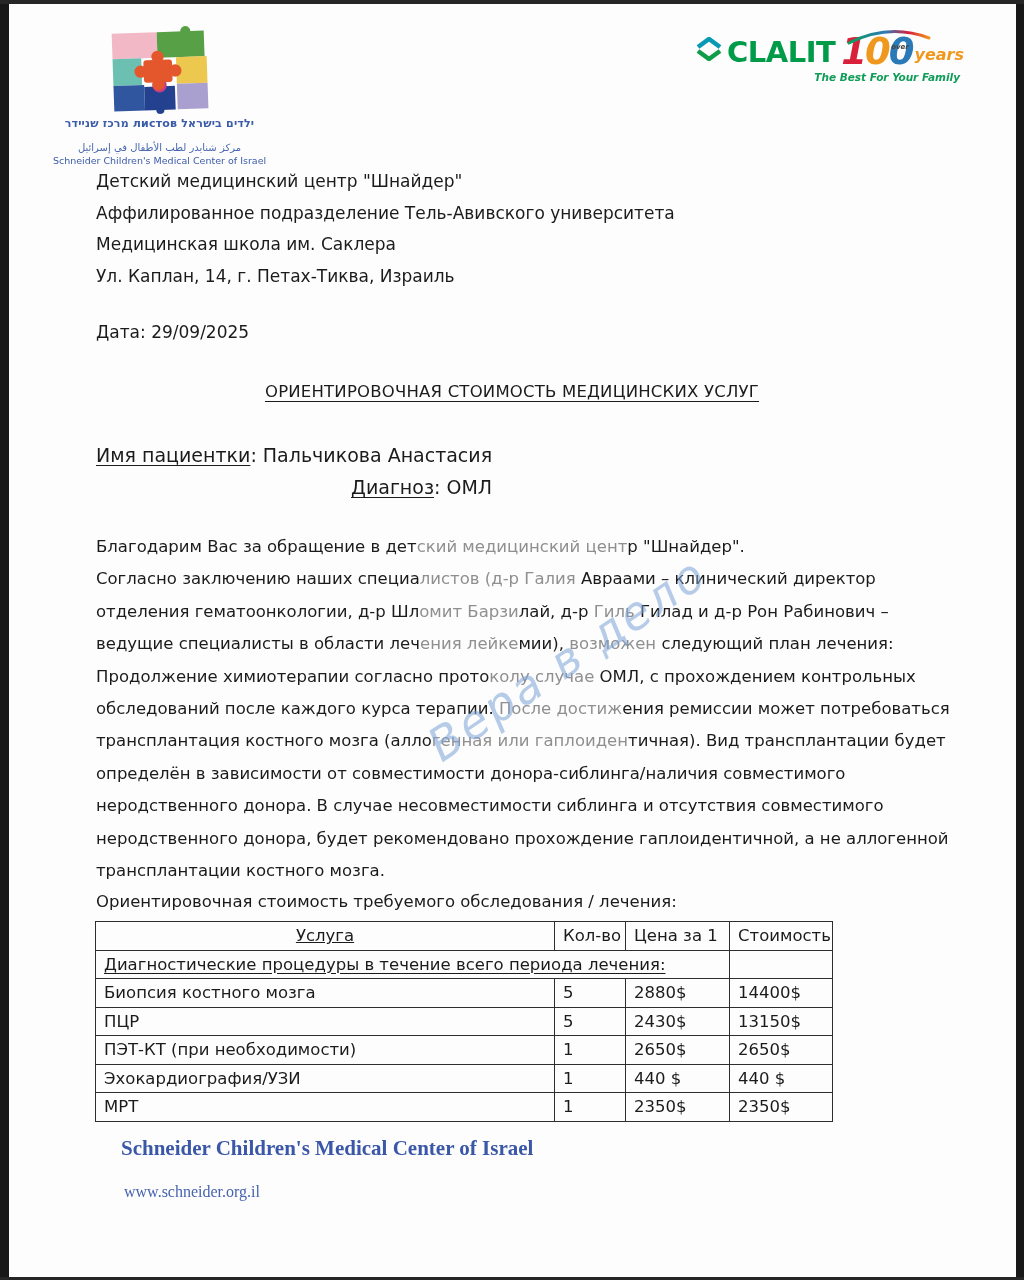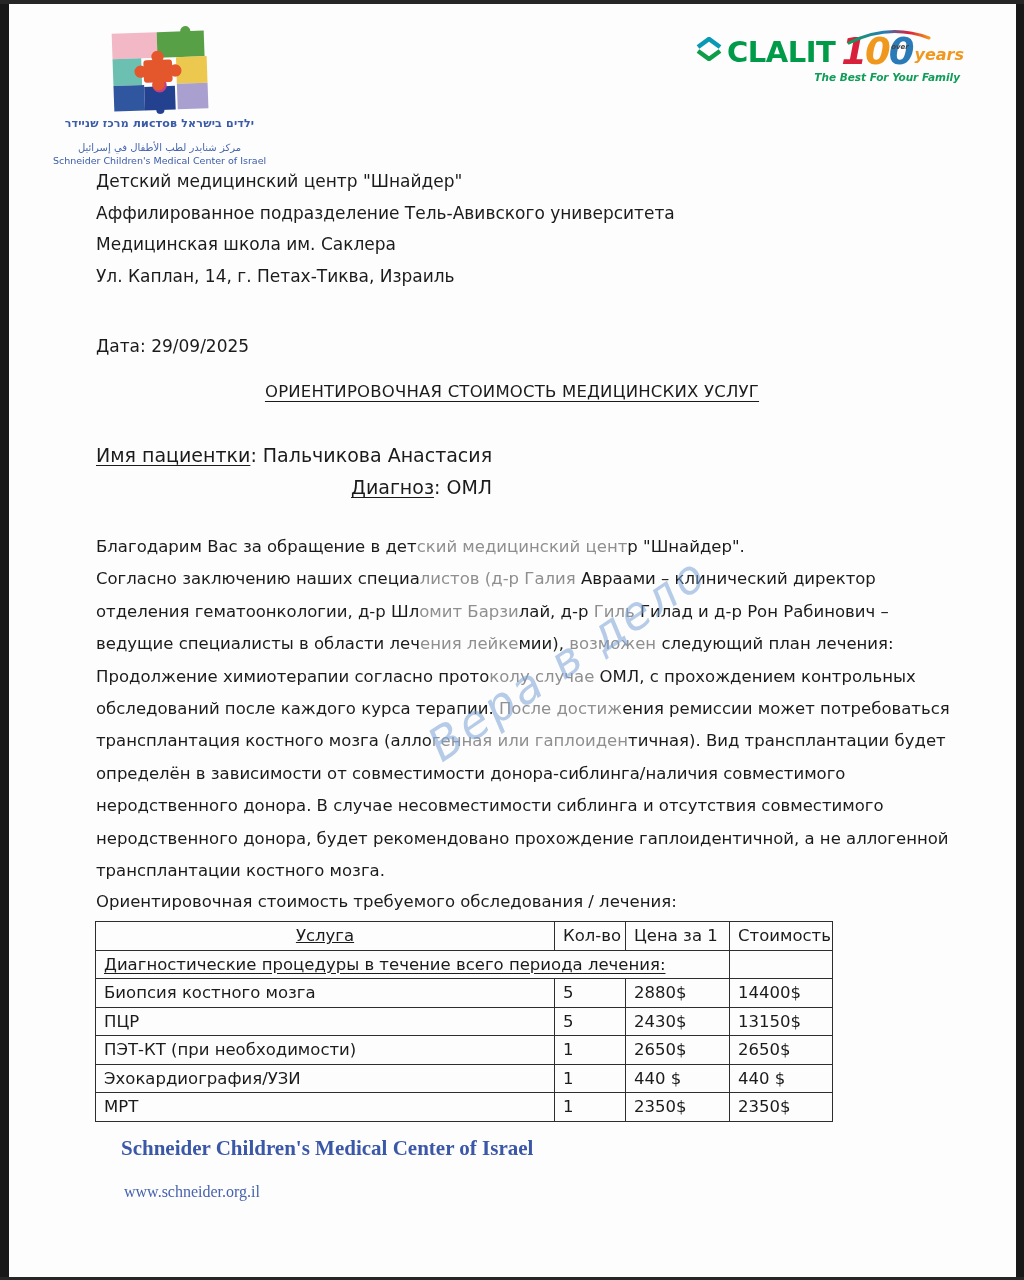--- a/index.html
+++ b/index.html
@@ -27,21 +27,21 @@
   .clalit-100 .d1{color:#d9203b;}
   .clalit-100 .d2{color:#f0971e;}
   .clalit-100 .d3{color:#2a7ab8;}
   .clalit-over{position:absolute;top:9px;left:50px;font-size:7px;font-style:italic;color:#444;letter-spacing:0;}
   .swoosh{position:absolute;top:-7px;left:6px;}
   .clalit-years{font-size:16px;font-weight:bold;font-style:italic;color:#f0971e;margin-left:-2px;line-height:1.6;}
   .clalit-tagline{font-size:10.5px;font-weight:bold;font-style:italic;color:#0f9d58;margin-top:4px;padding-right:4px;}
 
   
   .addr{position:absolute;left:96px;top:166px;font-size:17px;line-height:31.5px;white-space:nowrap;}
-  .date-line{position:absolute;left:96px;top:336px;font-size:17px;}
+  .date-line{position:absolute;left:96px;top:322px;font-size:17px;}
   .doc-title{position:absolute;left:0;right:0;top:382px;text-align:center;font-size:16.5px;
              text-decoration:underline;text-underline-offset:4px;letter-spacing:.2px;}
   .patient{position:absolute;left:96px;top:440px;font-size:19px;line-height:31.5px;text-align:right;}
   .patient .u{text-decoration:underline;text-underline-offset:3px;}
   .body-text{position:absolute;left:96px;top:531px;width:880px;}
   .body-line{font-size:16.5px;line-height:32.4px;white-space:nowrap;}
   .body-line .muted{color:#8f8f8f;}
   .cost-intro{position:absolute;left:96px;top:892px;font-size:16.5px;}
 
   

